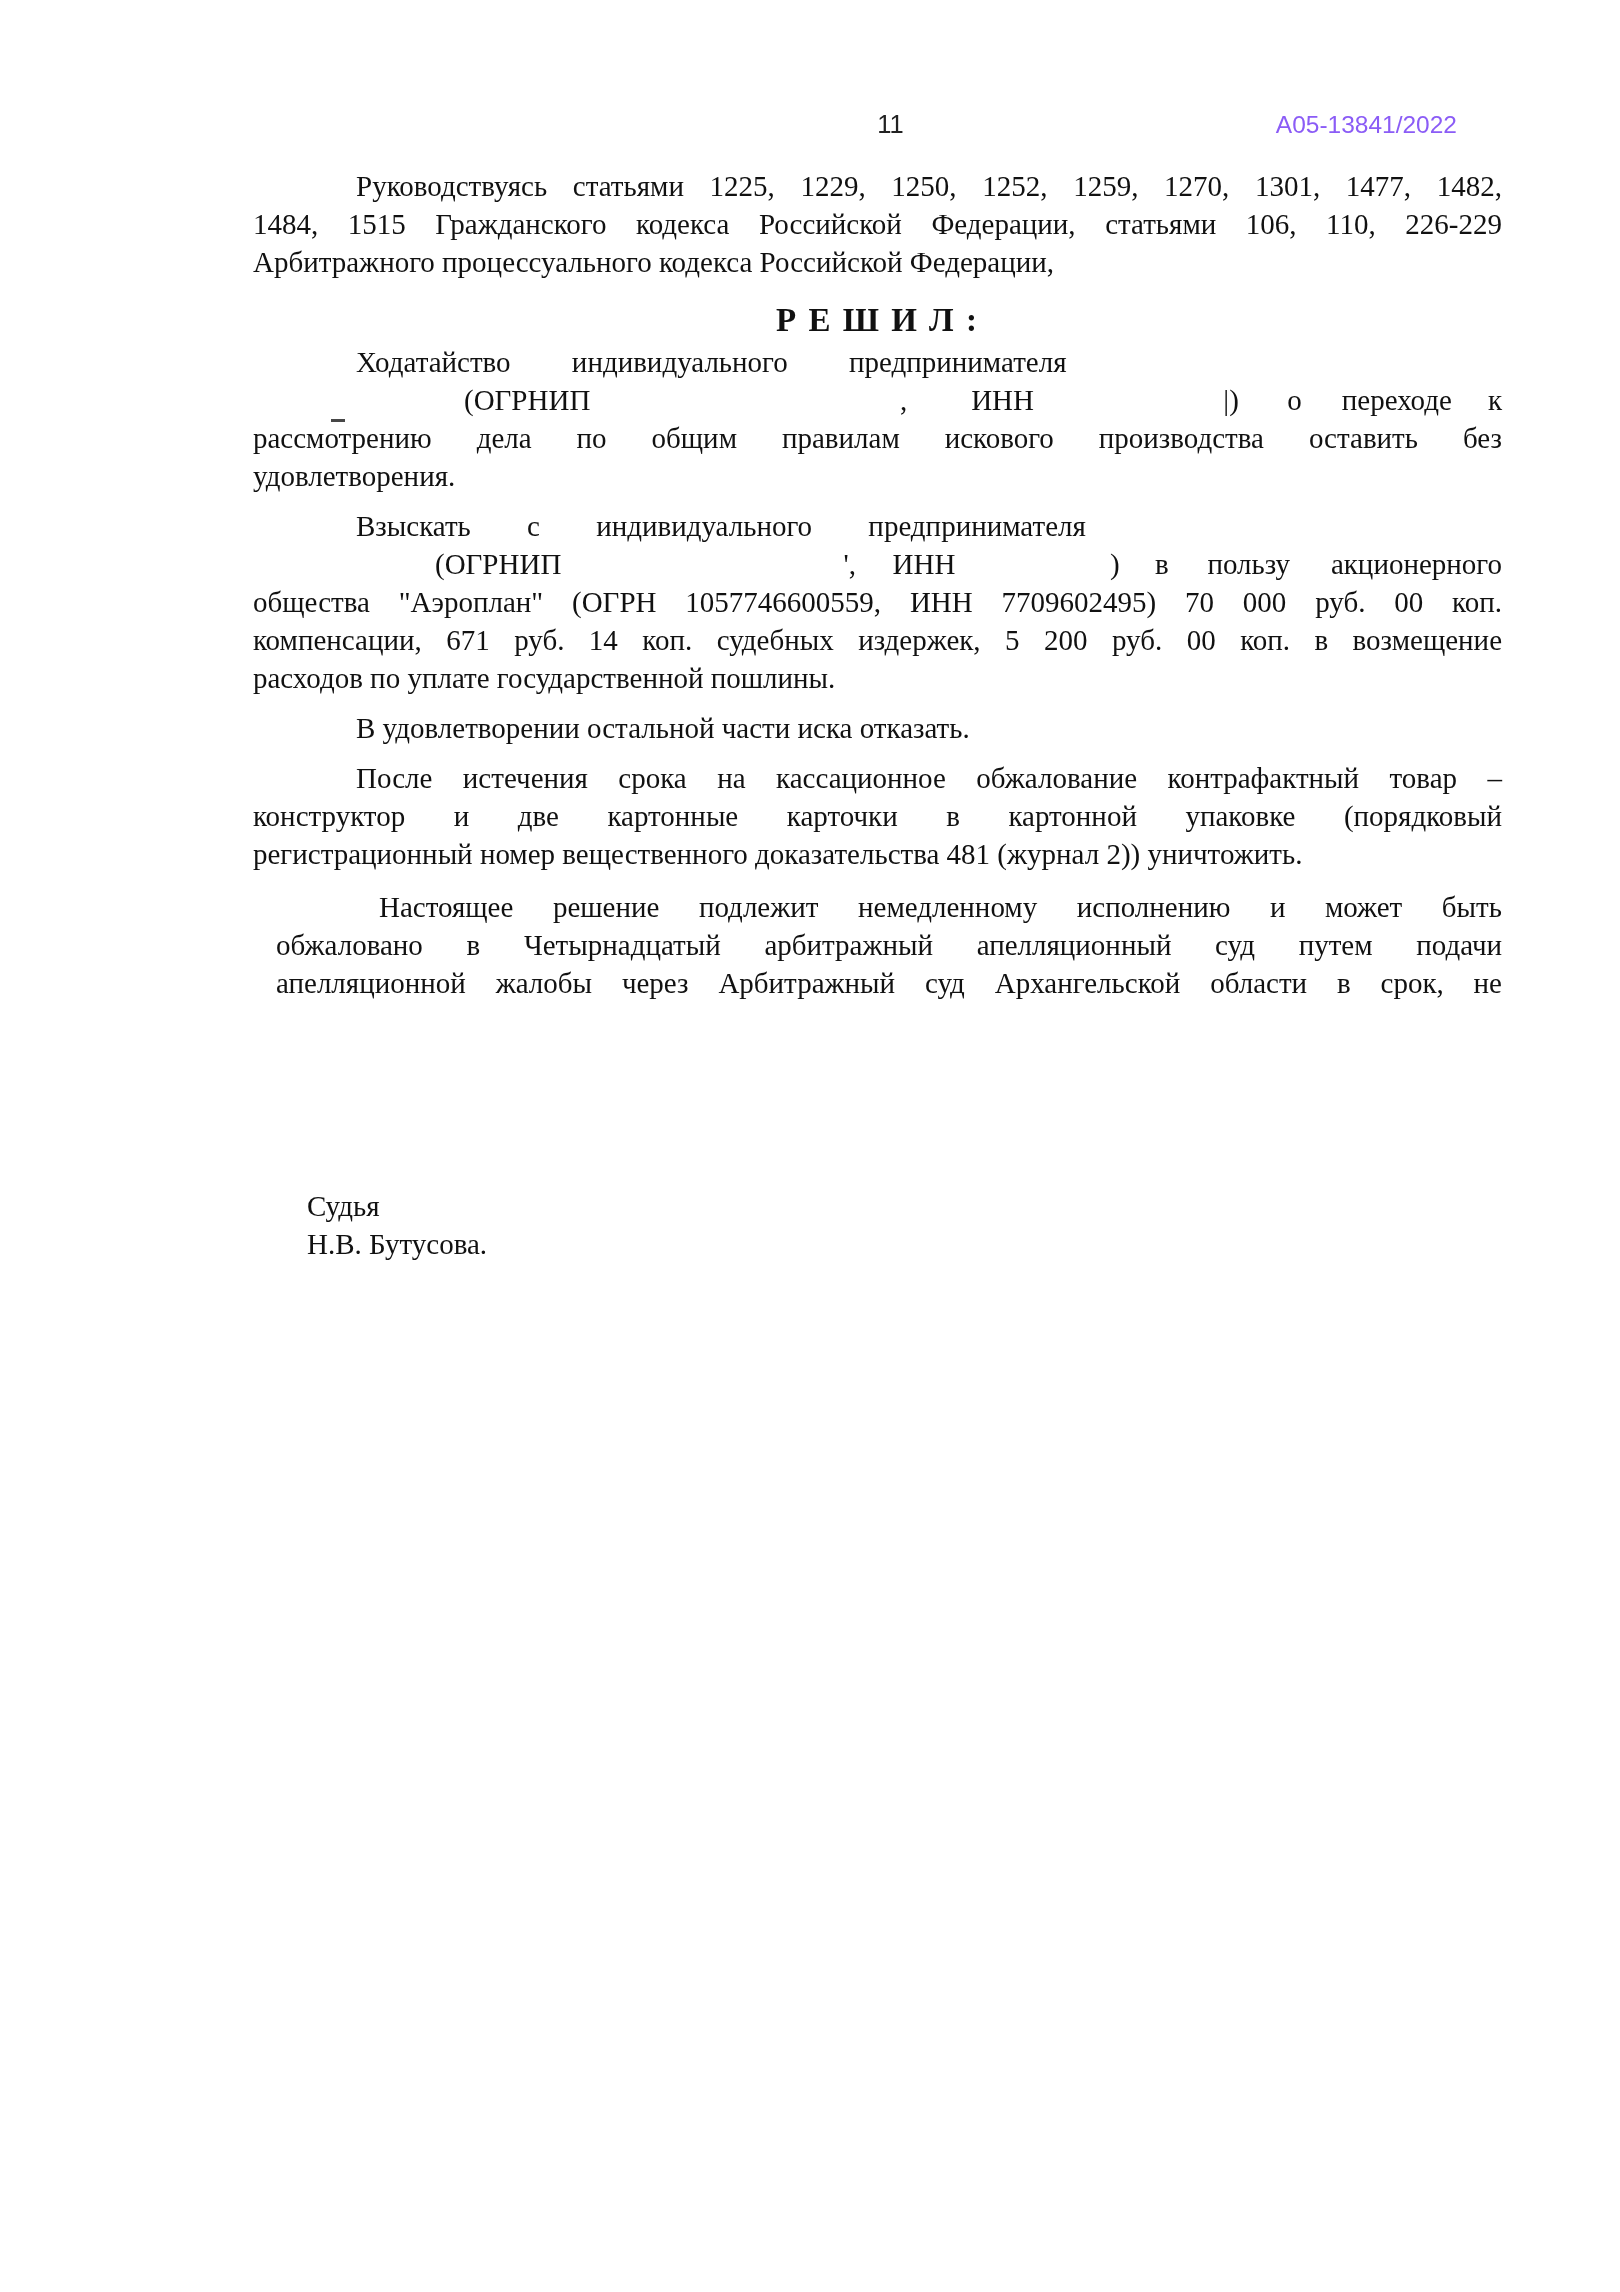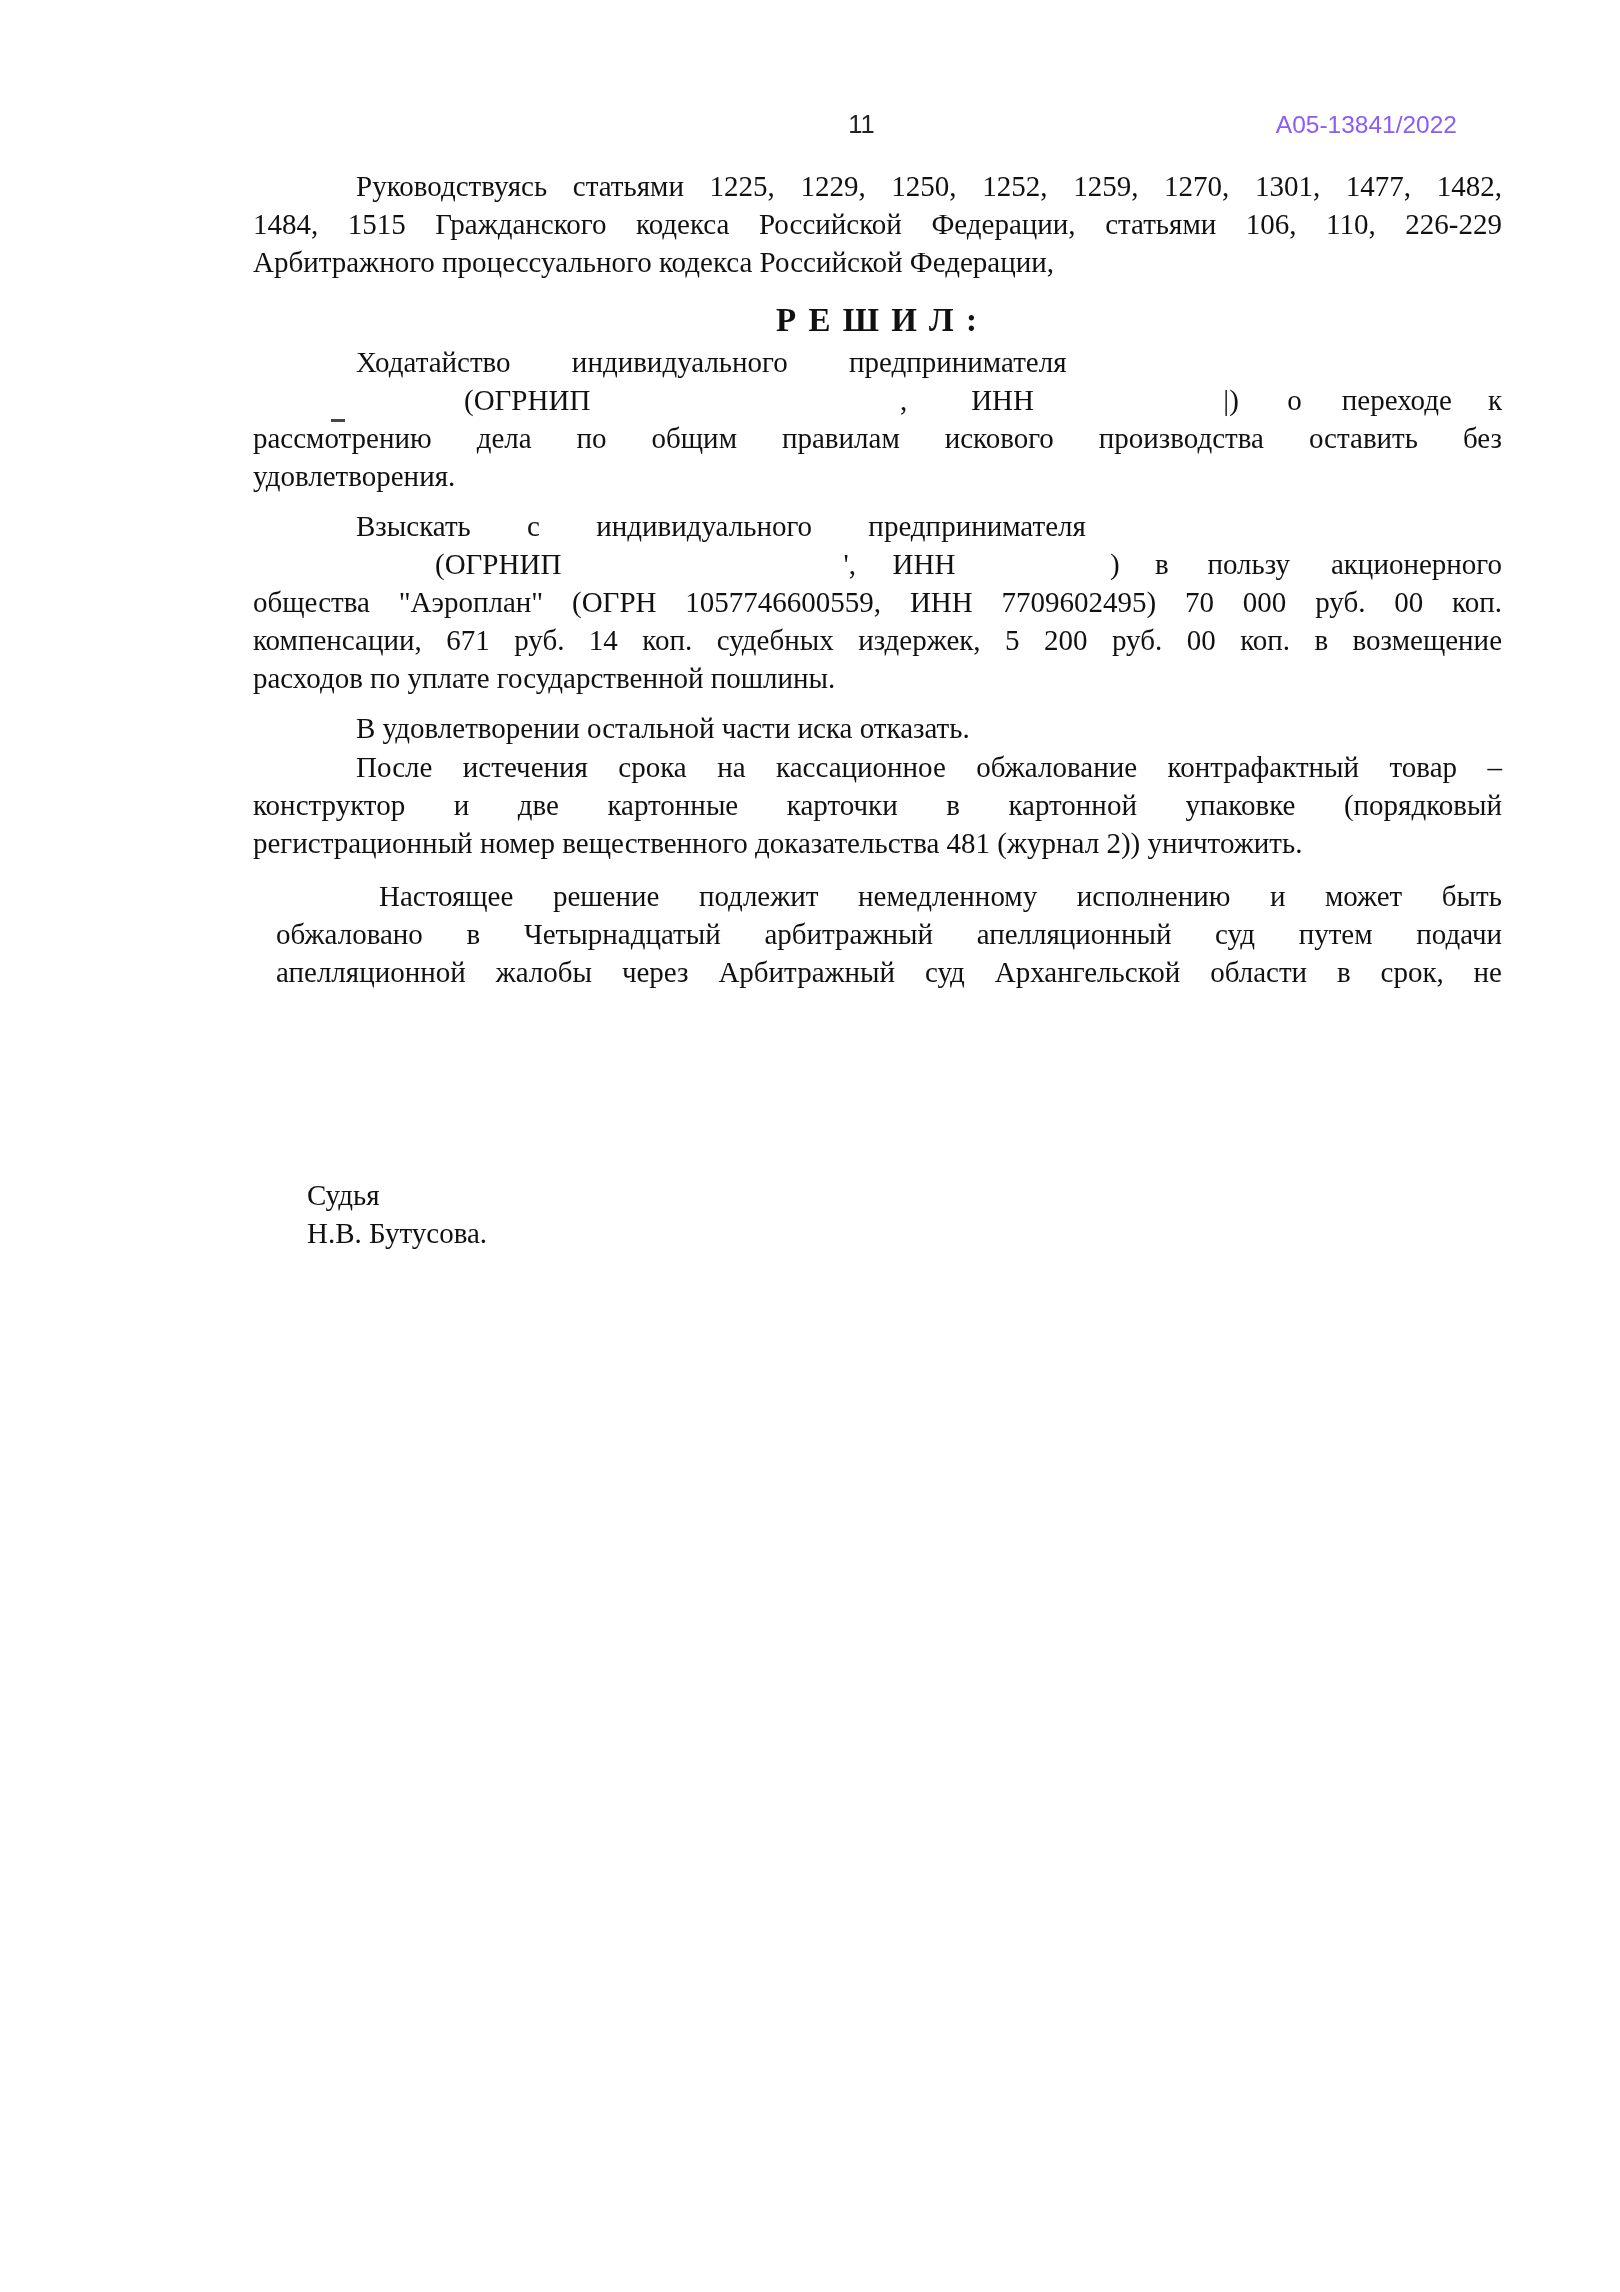--- a/index.html
+++ b/index.html
@@ -5,21 +5,21 @@
   html,body{margin:0;padding:0;background:#ffffff;}
   .page{
     position:relative;
     width:1620px;height:2293px;
     background:#ffffff;
     overflow:hidden;
     font-family:"Liberation Serif","DejaVu Serif",serif;
     color:#111;
   }
   .page-number{
-    position:absolute;top:110px;left:237px;width:1249px;
+    position:absolute;top:110px;left:266px;width:1249px;
     text-align:center;
     font-family:"Liberation Sans","DejaVu Sans",sans-serif;
     font-size:25.5px;color:#222;
   }
   .case-number{
     position:absolute;top:111px;right:163px;
     font-family:"Liberation Sans","DejaVu Sans",sans-serif;
     font-size:24.5px;color:#8b5cf6;
   }
   .content{
@@ -29,21 +29,21 @@
   .line{min-height:38px;}
   .just{text-align:justify;text-align-last:justify;}
   .indent{padding-left:103px;}
   .heading{
     margin-top:19.6px;height:38px;
     text-align:center;font-weight:700;font-size:33px;letter-spacing:2px;
   }
   .para-motion{margin-top:4.9px;}
   .para-recovery{margin-top:11.8px;}
   .para-denial{margin-top:11.8px;}
-  .para-destruction{margin-top:1px;}
+  .para-destruction{margin-top:12px;}
   .para-appeal{margin-top:14.7px;margin-left:23px;}
   .ws55{word-spacing:54px;padding-left:103px;white-space:nowrap;}
   .ws50{word-spacing:49px;padding-left:103px;white-space:nowrap;}
   .fxline{display:flex;align-items:baseline;white-space:pre;text-align:right;}
   .fxline .g{flex-grow:var(--g);flex-basis:0;min-width:0;}
   .fxline .fxi{flex-shrink:0;}
   .sig-row{
     margin-top:185px;
     display:flex;justify-content:space-between;align-items:baseline;
     padding-left:54px;padding-right:11.8px;flex-direction:column;

